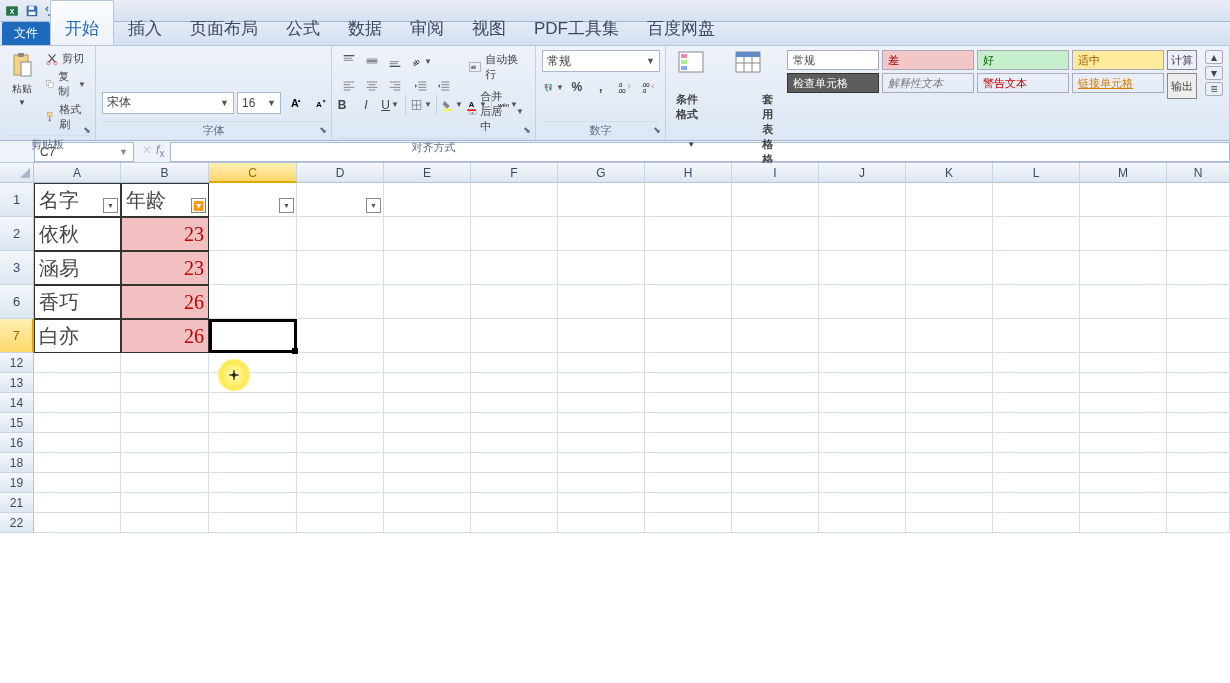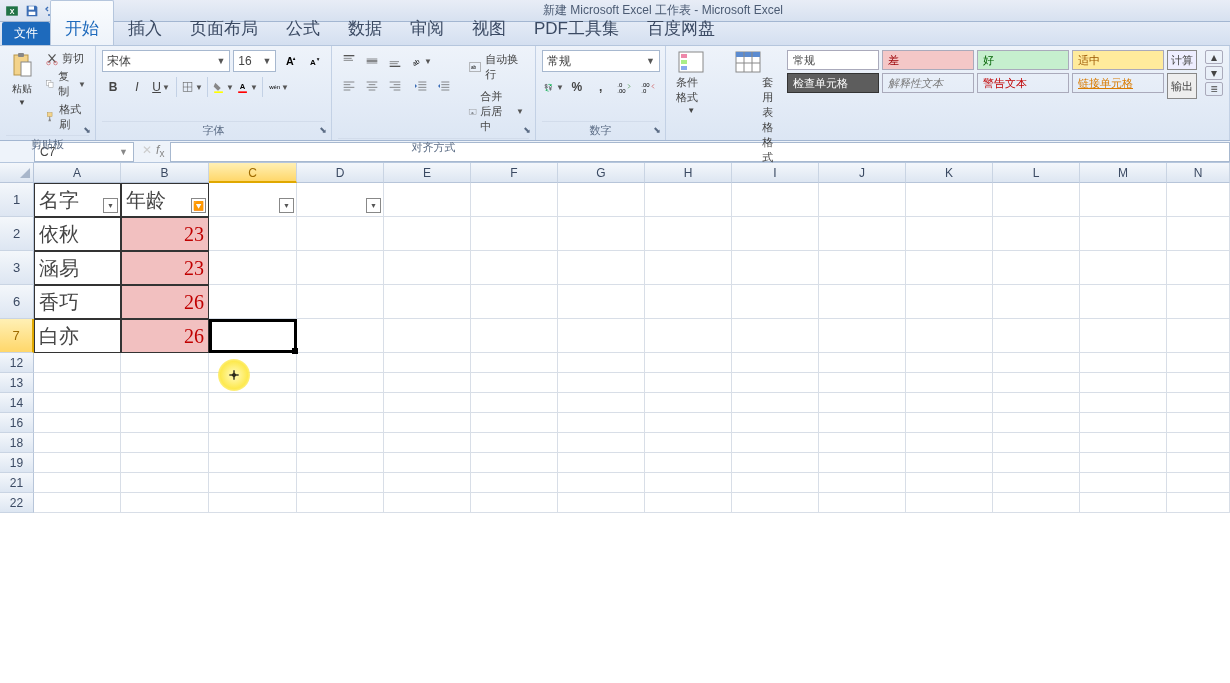--- a/index.html
+++ b/index.html
@@ -47,21 +47,21 @@
 .align-col { display:flex; flex-direction:column; gap:3px;}
 .align-row { display:flex; gap:1px;}
 .wide-btn { display:flex; align-items:center; gap:3px; padding:2px 5px; cursor:pointer; font-size:11px;}
 .wide-btn svg{width:16px;height:16px;}
 
 
 .num-col { display:flex; flex-direction:column; gap:4px;}
 .num-row { display:flex; gap:2px; align-items:center;}
 
 
-.style-big { display:flex; flex-direction:column; align-items:center; gap:1px; padding:0 4px; cursor:pointer; font-size:11px;}
+.style-big { display:flex; flex-direction:column; align-items:center; gap:18px; padding:0 4px; cursor:pointer; font-size:11px;font-weight:bold;}
 .style-big svg{width:28px;height:24px;}
 .style-gallery { display:flex; flex-direction:column; gap:3px; padding:0 2px; }
 .style-row { display:flex; gap:3px;}
 .style-cell { width:92px; height:20px; border:1px solid #aab; display:flex; align-items:center; padding:0 5px; font-size:11px; cursor:pointer;}
 .style-cell.boxed { background:#fff; }
 .style-cell.selected { background:#5d5d5d; color:#fff; border:1px solid #333;}
 .style-cell.bad { background:#f4c7c7; color:#9c0006;}
 .style-cell.good { background:#c6efce; color:#006100;}
 .style-cell.neutral{ background:#ffeb9c; color:#9c5700;}
 .style-cell.italic{ font-style:italic; color:#7a7a7a;}
@@ -135,21 +135,20 @@
           <path fill="none" stroke="#3b6db5" stroke-width="2" d="M14 6c4 0 6 3 6 6s-2 6-6 6H6m0-12l-3 3 3 3"></path>
         </svg>
       </span>
     <span>
         <svg viewBox="0 0 24 24">
           <path fill="none" stroke="#9aa" stroke-width="2" d="M10 6c-4 0-6 3-6 6s2 6 6 6h8m0-12l3 3-3 3"></path>
         </svg>
       </span>
     <span style="font-size:9px;color:#555;">▼</span>
   </div>
-  <div class="title">新建 Microsoft Excel 工作表 - Microsoft Excel</div>
 </div>
 
 <div class="ribbon-tabs">
   <div class="file-tab">文件</div>
   <div class="tab active">开始</div>
   <div class="tab">插入</div>
   <div class="tab">页面布局</div>
   <div class="tab">公式</div>
   <div class="tab">数据</div>
   <div class="tab">审阅</div>
@@ -195,21 +194,21 @@
             </svg>
             <span>格式刷</span>
           </div>
       </div>
     </div>
     <div class="group-label">剪贴板</div>
     <div class="launcher">⬊</div>
   </div>
 
   <div class="group" style="width:236px;">
-    <div style="display:flex;flex-direction:column;flex:1;">
+    <div style="display:flex;flex-direction:row;flex:1;margin-top:40px;">
       <div class="font-top">
         <div class="combo" style="width:132px;">
             <span>宋体</span>
             <span class="arrow">▼</span>
           </div>
         <div class="combo" style="width:44px;">
             <span>16</span>
             <span class="arrow">▼</span>
           </div>
         <div class="icon-btn">
@@ -632,20 +631,37 @@
         <div class="cell cG"></div>
         <div class="cell cH"></div>
         <div class="cell cI"></div>
         <div class="cell cJ"></div>
         <div class="cell cK"></div>
         <div class="cell cL"></div>
         <div class="cell cM"></div>
         <div class="cell cN"></div>
       </div>
       <div class="row small-row">
+        <div class="rh">15</div>
+        <div class="cell cA"></div>
+        <div class="cell cB"></div>
+        <div class="cell cC"></div>
+        <div class="cell cD"></div>
+        <div class="cell cE"></div>
+        <div class="cell cF"></div>
+        <div class="cell cG"></div>
+        <div class="cell cH"></div>
+        <div class="cell cI"></div>
+        <div class="cell cJ"></div>
+        <div class="cell cK"></div>
+        <div class="cell cL"></div>
+        <div class="cell cM"></div>
+        <div class="cell cN"></div>
+      </div>
+      <div class="row small-row">
         <div class="rh">16</div>
         <div class="cell cA"></div>
         <div class="cell cB"></div>
         <div class="cell cC"></div>
         <div class="cell cD"></div>
         <div class="cell cE"></div>
         <div class="cell cF"></div>
         <div class="cell cG"></div>
         <div class="cell cH"></div>
         <div class="cell cI"></div>

